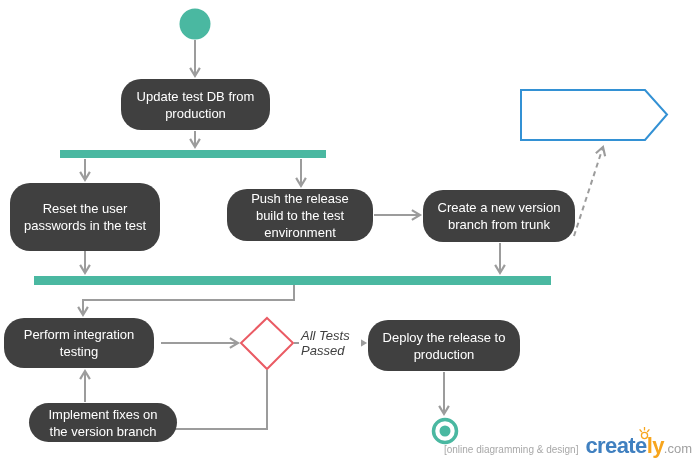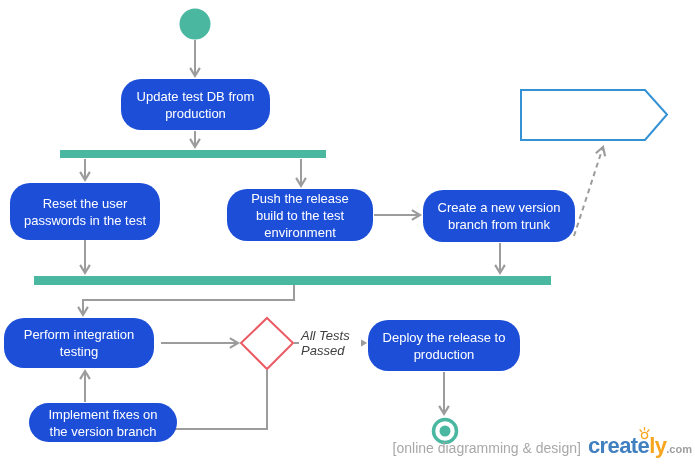--- a/index.html
+++ b/index.html
@@ -2,45 +2,45 @@
 <html><head>
 <meta charset="utf-8">
 <style>
   html,body{margin:0;padding:0;background:#fff;}
   #canvas{
     position:relative;width:695px;height:465px;background:#ffffff;
     font-family:"Liberation Sans",sans-serif;overflow:hidden;
   }
   svg.layer{position:absolute;left:0;top:0;}
   .activity{
-    position:absolute;background:#1d4ed8;border-radius:20px;color:#fff;
+    position:absolute;background:#404040;border-radius:20px;color:#fff;
     display:flex;flex-direction:column;justify-content:center;align-items:center;
     font-size:13px;line-height:17px;text-align:center;
   }
   .aline{white-space:nowrap;}
   .signal-label{
     position:absolute;color:#2A6AA5;font-size:13px;line-height:17px;
     display:flex;flex-direction:column;justify-content:center;align-items:center;
     text-align:center;
   }
   .edge-label{
     position:absolute;background:#ffffff;color:#404040;font-size:13px;
     line-height:14.5px;padding:1px 2px;font-style:italic;
   }
   .watermark{
     position:absolute;right:3px;bottom:4px;display:flex;align-items:baseline;gap:7px;
   }
-  .tagline{font-size:14px;color:#A8A8A8;}
+  .tagline{font-size:10px;color:#A8A8A8;}
   .logo{
     position:relative;font-weight:bold;font-size:22px;letter-spacing:-0.6px;
     line-height:24px;
   }
   .logo .blue{color:#4080C0;}
   .logo .orange{color:#F7A51D;}
-  .logo .tld{font-size:11px;color:#A0A0A0;font-weight:bold;letter-spacing:0;}
+  .logo .tld{font-size:13px;color:#A0A0A0;font-weight:normal;letter-spacing:0;}
   .bulb{position:absolute;top:-8px;right:40px;}
 </style>
 </head>
 <body>
 
 <div id="canvas">
 
   <svg class="layer" width="695" height="465" viewBox="0 0 695 465">
     <defs>
       <marker id="arrowV" viewBox="0 0 12 12" markerWidth="13" markerHeight="13" refX="9.5" refY="6" orient="auto" markerUnits="userSpaceOnUse">
@@ -74,21 +74,21 @@
     <polyline points="267,370 267,429 165,429" fill="none" stroke="#9C9C9C" stroke-width="2" marker-end="url(#arrowV)"></polyline>
     <line x1="85" y1="402" x2="85" y2="371" stroke="#9C9C9C" stroke-width="2" marker-end="url(#arrowV)"></line>
     <line x1="574" y1="236" x2="603" y2="147" stroke="#9C9C9C" stroke-width="2" stroke-dasharray="5,4" marker-end="url(#arrowV)"></line>
   </svg>
 
   <div class="activity" style="left:121px;top:79px;width:149px;height:51px">
     <div class="aline">Update test DB from</div>
     <div class="aline">production</div>
   </div>
 
-  <div class="activity" style="left:10px;top:183px;width:150px;height:57px">
+  <div class="activity" style="left:10px;top:183px;width:150px;height:68px">
     <div class="aline">Reset the user</div>
     <div class="aline">passwords in the test</div>
   </div>
 
   <div class="activity" style="left:227px;top:189px;width:146px;height:52px">
     <div class="aline">Push the release</div>
     <div class="aline">build to the test</div>
     <div class="aline">environment</div>
   </div>
 

